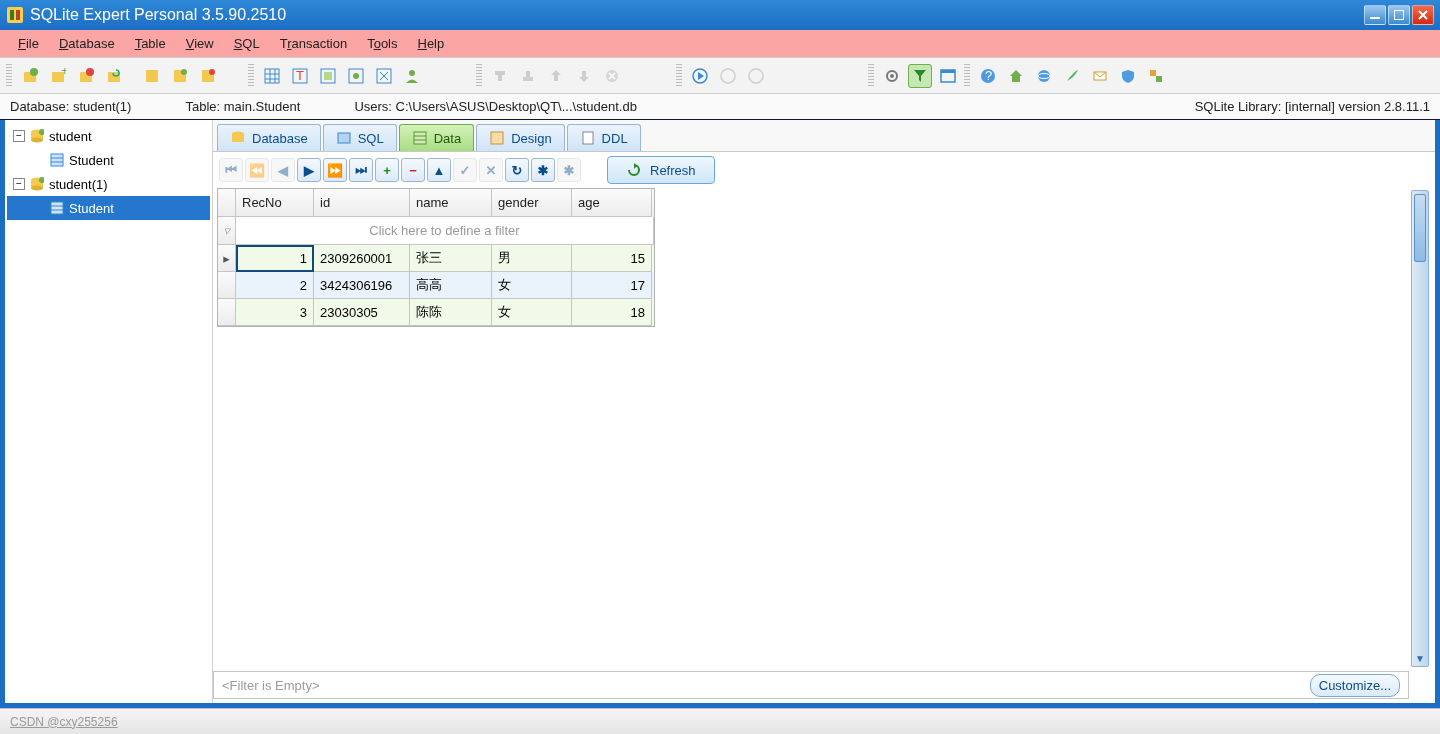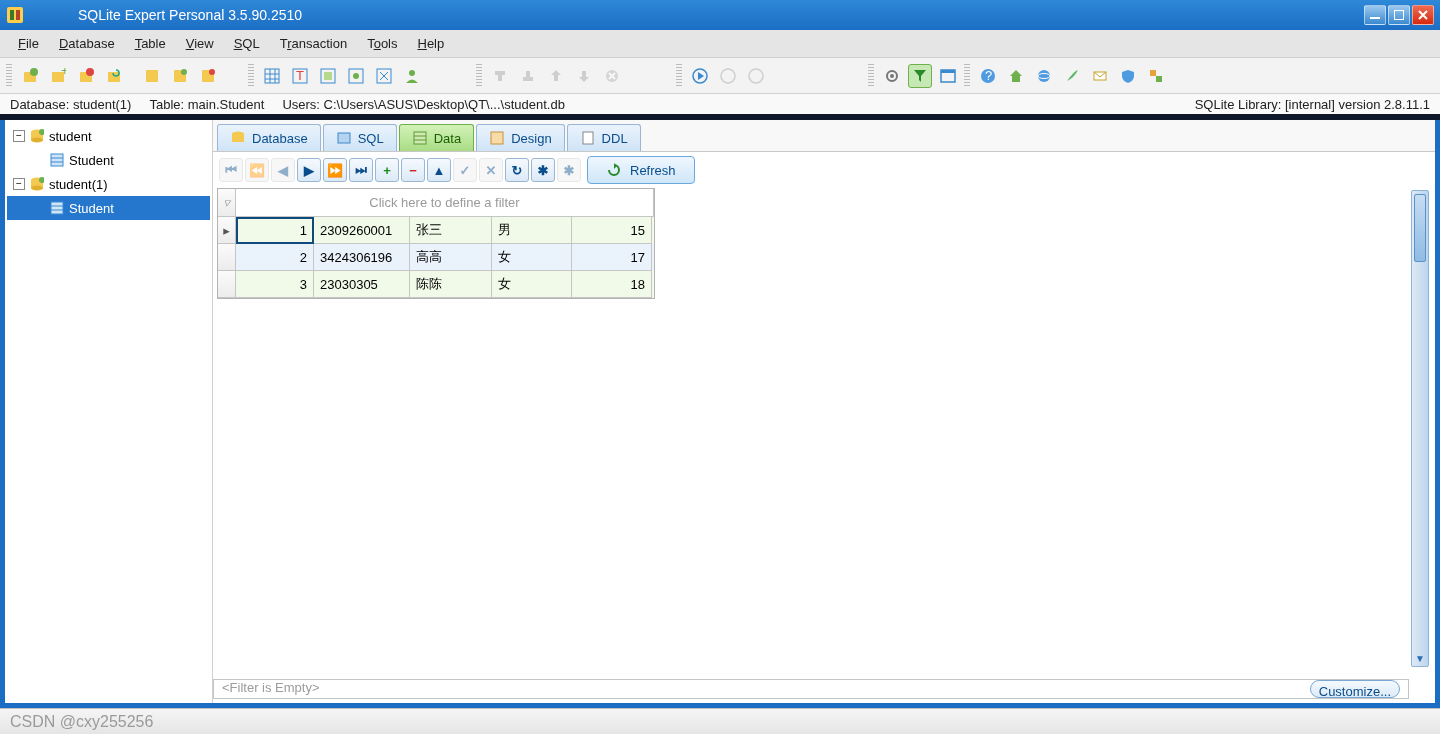--- a/index.html
+++ b/index.html
@@ -1,35 +1,35 @@
 <!DOCTYPE html>
 <html><head>
 <meta charset="utf-8">
 <style>
 * { box-sizing: border-box; margin: 0; padding: 0; font-family: "Microsoft YaHei", "Segoe UI", Tahoma, sans-serif; font-size: 13px; }
 html,body { width: 1440px; height: 734px; overflow: hidden; background: #fff; }
 
 .titlebar { height: 30px; background: linear-gradient(#2f88d8,#1b6ec4); display: flex; align-items: center; padding: 0 6px; color: #fff; }
 .titlebar .logo { width: 18px; height: 18px; margin-right: 6px; display:inline-flex; align-items:center; justify-content:center; }
-.titlebar .title { flex: 1; font-size: 14px; margin-left: 48px; }
+.titlebar .title { flex: 1; font-size: 16px; }
 .titlebar .winbtn { width: 22px; height: 20px; margin-left: 2px; display:flex; align-items:center; justify-content:center; border:1px solid rgba(255,255,255,.5); border-radius:2px; background:linear-gradient(#9cc8ef,#3a8acf); cursor:pointer; }
 .titlebar .winbtn.close { background: linear-gradient(#f06b52,#d42a0e); }
 
-.menubar { height: 28px; background: #e5e5e5; border-bottom: 1px solid #d0d0d0; display: flex; align-items: center; padding: 0 8px; }
+.menubar { height: 28px; background: #fca5a5; border-bottom: 1px solid #d0d0d0; display: flex; align-items: center; padding: 0 8px; }
 .menubar .menu { padding: 4px 10px; cursor:pointer; color:#222; }
 .menubar .menu u { text-decoration: underline; }
 
 .toolbar { height: 36px; background:#f3f3f3; border-bottom:1px solid #d0d0d0; display:flex; align-items:center; padding:0 6px; gap:4px; }
 .toolbar .grab { width:6px; height:24px; background:repeating-linear-gradient(#bbb,#bbb 1px,transparent 1px,transparent 3px); margin-right:2px; }
 .toolbar .tbtn { width:24px; height:24px; display:flex; align-items:center; justify-content:center; border:1px solid transparent; border-radius:3px; cursor:pointer; }
 .toolbar .tbtn.dis { opacity:.4; cursor:default; }
 .toolbar .tbtn.active { background:#c6e8b4; border-color:#6fb04c; }
 .toolbar .gap { width:20px; }
 
-.infobar { height:26px; background:#f9f9f9; border-bottom:6px solid #0f172a; display:flex; align-items:center; padding:0 10px; color:#222; font-size:13px; }
+.infobar { height:26px; background:#f9f9f9; border-bottom:1px solid #0f172a; display:flex; align-items:center; padding:0 10px; color:#222; font-size:13px;gap:36px; }
 .infobar .lbl { margin-right:18px; }
 .infobar .spread { flex:1; }
 
 .body { display:flex; height: calc(734px - 30px - 28px - 36px - 26px - 26px); border-right:5px solid #1b6ec4; border-left:5px solid #1b6ec4; }
 
 .tree { width:208px; background:#fff; border-right:1px solid #d0d0d0; padding:4px 2px; }
 .tree .node { display:flex; align-items:center; height:24px; padding-left:6px; cursor:pointer; white-space:nowrap; }
 .tree .node.db { font-size:14px; }
 .tree .node.sel { background:#2477cc; color:#fff; }
 .tree .twist { width:12px; height:12px; border:1px solid #888; display:flex; align-items:center; justify-content:center; font-size:10px; line-height:10px; margin-right:4px; background:#fff; color:#000;}
@@ -42,21 +42,21 @@
 .tab { display:flex; align-items:center; gap:6px; padding:5px 12px; border:1px solid #9ab6d3; border-bottom:none; border-radius:3px 3px 0 0; background:linear-gradient(#eaf3fc,#cfe4f7); cursor:pointer; color:#0a4d8c; font-weight:500;}
 .tab.active { background:linear-gradient(#d3f2b8,#a9dc85); border-color:#6fb04c; color:#1c5e00;margin-top:26px; }
 .tab .ticon { width:16px; height:16px; display:inline-flex; align-items:center; justify-content:center;}
 
 .navrow { height:36px; display:flex; align-items:center; padding:4px 6px; gap:2px; background:#fff;}
 .navbtn { width:24px; height:24px; border:1px solid #9ab6d3; border-radius:3px; background:linear-gradient(#f4f9fe,#dceaf7); display:flex; align-items:center; justify-content:center; cursor:pointer; color:#0a4d8c; font-weight:bold; }
 .navbtn.dis { opacity:.45; background:#eee; border-color:#ccc; cursor:default; }
 .navbtn.green { color:#1a8a1a; }
 .navbtn.red { color:#c22; }
 .navbtn.blue { color:#0a4d8c; }
-.refresh { margin-left:4px; height:28px; padding:0 18px; border:1px solid #6aa9e0; border-radius:4px; background:linear-gradient(#eff7fe,#cfe6f8); display:flex; align-items:center; gap:8px; cursor:pointer; color:#0a4d8c; font-size:14px;}
+.refresh { margin-left:24px; height:28px; padding:0 18px; border:1px solid #6aa9e0; border-radius:4px; background:linear-gradient(#eff7fe,#cfe6f8); display:flex; align-items:center; gap:8px; cursor:pointer; color:#0a4d8c; font-size:14px;}
 .refresh .ricon { width:16px; height:16px; display:inline-flex; align-items:center; justify-content:center; }
 
 .gridwrap { flex:1; position:relative; display:flex; overflow:hidden; padding:0 0 0 0;}
 .grid { border:1px solid #b3b3b3; position:relative; }
 .ghead { display:flex; background:linear-gradient(#fbfbfb,#ececec); }
 .gcell { border-right:1px solid #c5c5c5; border-bottom:1px solid #c5c5c5; padding:4px 6px; }
 .ghead .gcell { font-size:13px; color:#222; height:28px; display:flex; align-items:center; }
 .ind { width:18px; }
 .c-rec { width:78px; }
 .c-id { width:96px; }
@@ -72,26 +72,26 @@
 .grow.alt { background:#eaf3fb; }
 .grow .ind { background:linear-gradient(#fbfbfb,#ececec); border-right:1px solid #c5c5c5; border-bottom:1px solid #c5c5c5; display:flex; align-items:center; justify-content:center; color:#555;}
 .grow .gcell { height:27px; display:flex; align-items:center; }
 .num { justify-content:flex-end; }
 
 .scroll { width:18px; background:linear-gradient(90deg,#dfeaf5,#bcd5ee); border:1px solid #8db4d8; position:absolute; right:6px; top:2px; bottom:36px; border-radius:2px;}
 .scroll .thumb { position:absolute; left:2px; right:2px; top:3px; height:68px; background:linear-gradient(#c6ddf3,#8fbbe4); border:1px solid #5a92c6; border-radius:2px;}
 .scroll .arrow { position:absolute; left:0; right:0; height:16px; display:flex; align-items:center; justify-content:center; color:#2a6db3; font-size:10px;}
 .scroll .arrow.dn { bottom:0; }
 
-.filterbar { position:absolute; left:0; right:26px; bottom:4px; height:20px; border:1px solid #c5c5c5; display:flex; padding:0 8px; color:#9c9c9c; background:#fff; }
+.filterbar { position:absolute; left:0; right:26px; bottom:4px; height:28px; border:1px solid #c5c5c5; display:flex; align-items:center; padding:12px 8px; color:#9c9c9c; background:#fff; }
 .filterbar .custom { margin-left:auto; border:1px solid #7aa8d4; border-radius:10px; padding:3px 8px; background:linear-gradient(#f4f9fe,#dceaf7); color:#0a4d8c; cursor:pointer; }
 
 .status { height:26px; background:linear-gradient(#f5f5f5,#e5e5e5); border-top:1px solid #c0c0c0; display:flex; align-items:center; padding:0 10px; color:#333; }
 .status .center { flex:1; text-align:center; }
-.status .wm { color:#9a9a9a; font-size:16px; }
+.status .wm { color:#9a9a9a; font-size:12px;text-decoration:underline; }
 
 .lowframe { border-bottom:5px solid #1b6ec4; }
 
 svg { display:block; }
 </style>
 </head>
 <body>
 
 <div class="titlebar">
   <span class="logo">
@@ -454,20 +454,28 @@
               <polygon points="7,0 10,3 7,6" fill="#2a8a2a"></polygon>
             </svg>
           </span>
         <span>Refresh</span>
       </button>
     </div>
 
     <div class="gridwrap">
       <div style="padding:0 26px 34px 4px; width:100%; position:relative;">
       <div class="grid" style="width:438px;">
+        <div class="ghead">
+          <div class="gcell ind"></div>
+          <div class="gcell c-rec">RecNo</div>
+          <div class="gcell c-id">id</div>
+          <div class="gcell c-name">name</div>
+          <div class="gcell c-gen">gender</div>
+          <div class="gcell c-age">age</div>
+        </div>
         <div class="filterrow">
           <div class="gcell ind" style="background:linear-gradient(#fbfbfb,#ececec);display:flex;align-items:center;justify-content:center;">▿</div>
           <div class="filterhint" style="width:416px;height:28px;">Click here to define a filter</div>
         </div>
         <div class="grow sel">
           <div class="ind">▸</div>
           <div class="gcell c-rec num">1</div>
           <div class="gcell c-id">2309260001</div>
           <div class="gcell c-name">张三</div>
           <div class="gcell c-gen">男</div>

